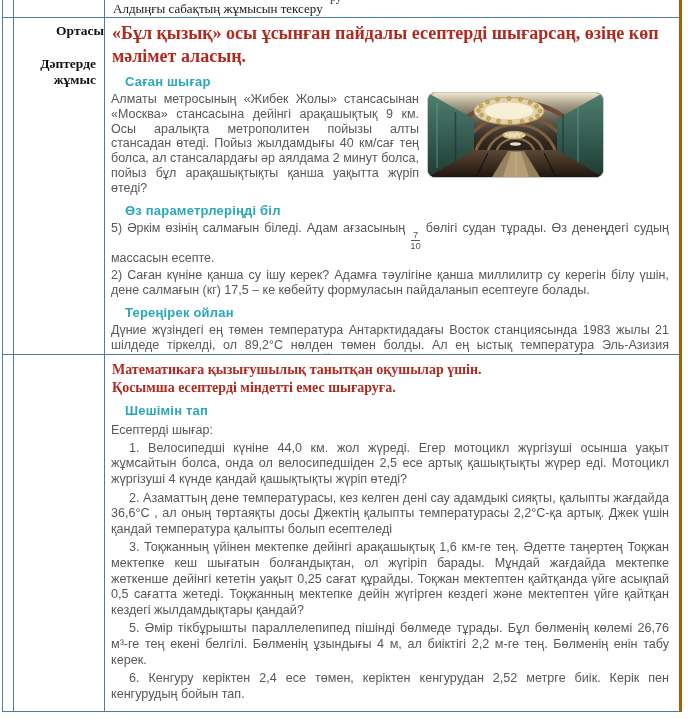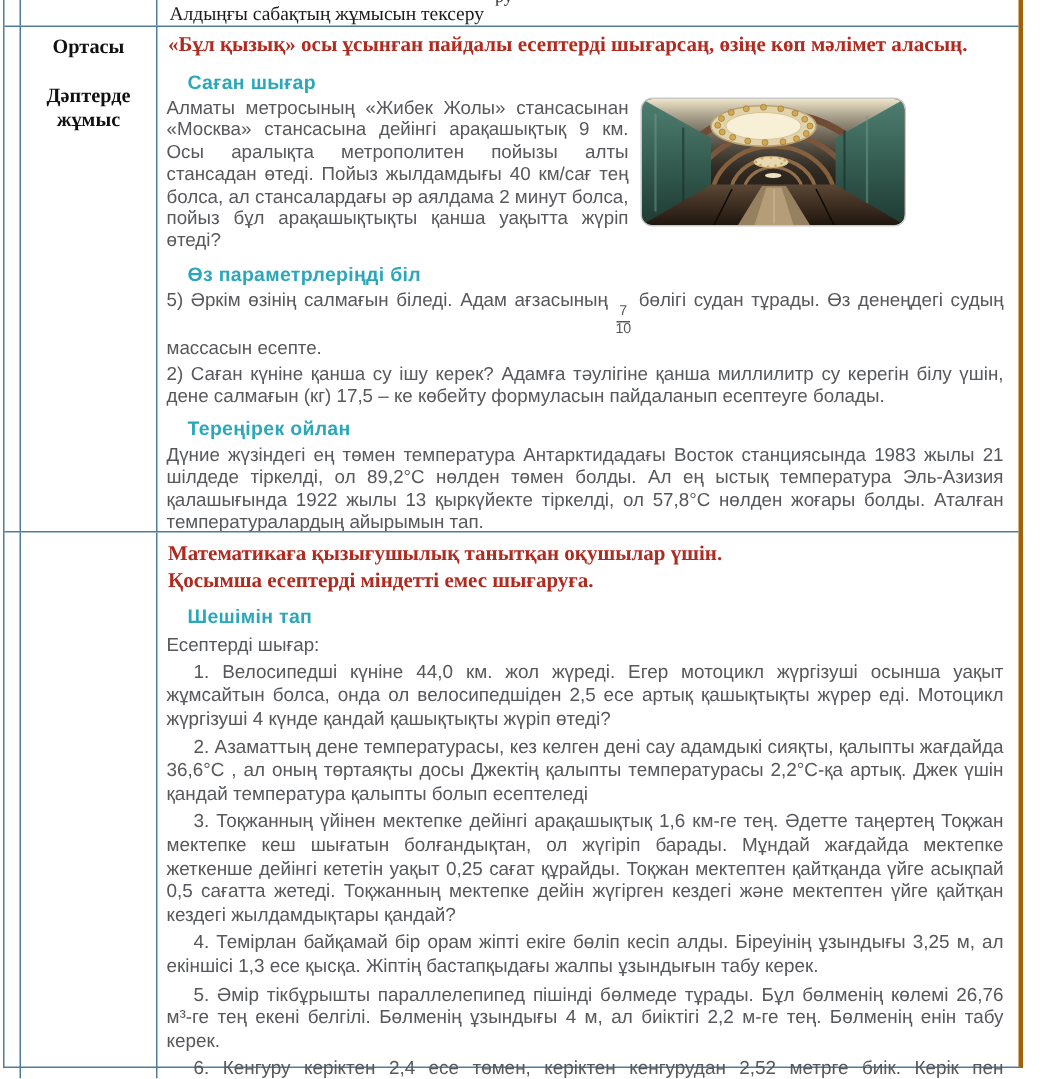--- a/index.html
+++ b/index.html
@@ -14,33 +14,33 @@
     box-sizing:border-box;
   }
   .row { display:flex; border-bottom:1px solid #4d7d99; box-sizing:border-box; }
   .row-top    { height:18px; flex:0 0 18px; }
   .row-middle { height:337px; flex:0 0 337px; }
   .row-bottom { flex:1; border-bottom:none; }
   .cell { box-sizing:border-box; overflow:hidden; position:relative; }
   .cell-stub  { width:11px; flex:0 0 11px; border-right:1px solid #4d7d99; }
   .cell-label { width:91px; flex:0 0 91px; border-right:1px solid #4d7d99;
                 font-family:"Liberation Serif", serif; font-weight:bold; font-size:13.5px;
-                color:#111; text-align:center; }
+                color:#111; text-align:right; }
   .cell-content { flex:1; }
 
   .row1-text { font-family:"Liberation Serif", serif; font-size:13px; color:#1a1a1a;
                padding:2px 0 0 8px; line-height:14px; }
   .frag { position:absolute; top:-10px; left:225px; font-family:"Liberation Serif", serif;
           font-size:12px; color:#333; }
 
   .stage-label    { margin-top:5px; }
   .notebook-label { margin-top:17px; padding:0 8px; line-height:1.2; }
 
   .intro-red { font-family:"Liberation Serif", serif; font-weight:bold; color:#b02a20;
-               font-size:14px; padding:4px 8px 0 7px; line-height:1.25; }
+               font-size:18px; padding:4px 8px 0 7px; line-height:1.25; }
   .intro-red-bottom { font-size:14px; padding-top:6px; }
 
   .sec-head { color:#2ba7ba; font-weight:bold; font-size:13px; margin:7px 0 3px 20px;
               letter-spacing:0.2px; }
   .body { color:#57585b; font-size:12.5px; line-height:14.8px; margin:2px 10px 2px 6px; }
   .just { text-align:justify; }
 
   .metro-flex { display:flex; margin:1px 4px 0 6px; }
   .metro-problem { flex:0 0 308px; margin:0; }
   .metro-img { width:175px; height:84px; border-radius:8px; overflow:hidden;
@@ -184,20 +184,19 @@
           <div>Қосымша есептерді міндетті емес шығаруға.</div>
         </div>
 
         <div class="sec-head">Шешімін тап</div>
 
         <p class="body tasks-intro">Есептерді шығар:</p>
 
         <p class="body just prob">1. Велосипедші күніне 44,0 км. жол жүреді. Егер мотоцикл жүргізуші осынша уақыт жұмсайтын болса, онда ол велосипедшіден 2,5 есе артық қашықтықты жүрер еді. Мотоцикл жүргізуші 4 күнде қандай қашықтықты жүріп өтеді?</p>
         <p class="body just prob">2. Азаматтың дене температурасы, кез келген дені сау адамдыкі сияқты, қалыпты жағдайда 36,6°С , ал оның төртаяқты досы Джектің қалыпты температурасы 2,2°С-қа артық. Джек үшін қандай температура қалыпты болып есептеледі</p>
         <p class="body just prob">3. Тоқжанның үйінен мектепке дейінгі арақашықтық 1,6 км-ге тең. Әдетте таңертең Тоқжан мектепке кеш шығатын болғандықтан, ол жүгіріп барады. Мұндай жағдайда мектепке жеткенше дейінгі кететін уақыт 0,25 сағат құрайды. Тоқжан мектептен қайтқанда үйге асықпай 0,5 сағатта жетеді. Тоқжанның мектепке дейін жүгірген кездегі және мектептен үйге қайтқан кездегі жылдамдықтары қандай?</p>
-        <p class="body just prob">4. Темірлан байқамай бір орам жіпті екіге бөліп кесіп алды. Біреуінің ұзындығы 3,25 м, ал екіншісі 1,3 есе қысқа. Жіптің бастапқыдағы жалпы ұзындығын табу керек.</p>
         <p class="body just prob">5. Әмір тікбұрышты параллелепипед пішінді бөлмеде тұрады. Бұл бөлменің көлемі 26,76 м³-ге тең екені белгілі. Бөлменің ұзындығы 4 м, ал биіктігі 2,2 м-ге тең. Бөлменің енін табу керек.</p>
         <p class="body just prob">6. Кенгуру керіктен 2,4 есе төмен, керіктен кенгурудан 2,52 метрге биік. Керік пен кенгурудың бойын тап.</p>
       </div>
     </div>
 
   </div>
 </div>
 
 </body></html>

